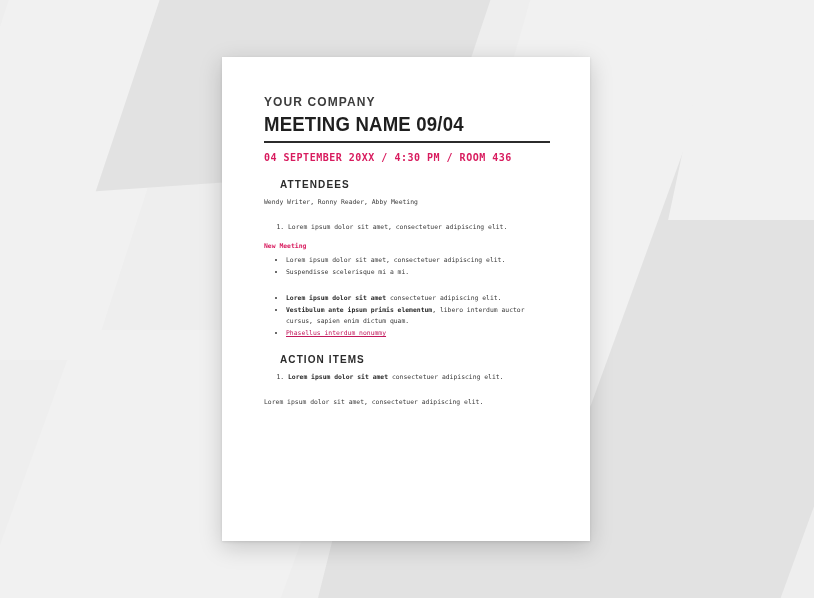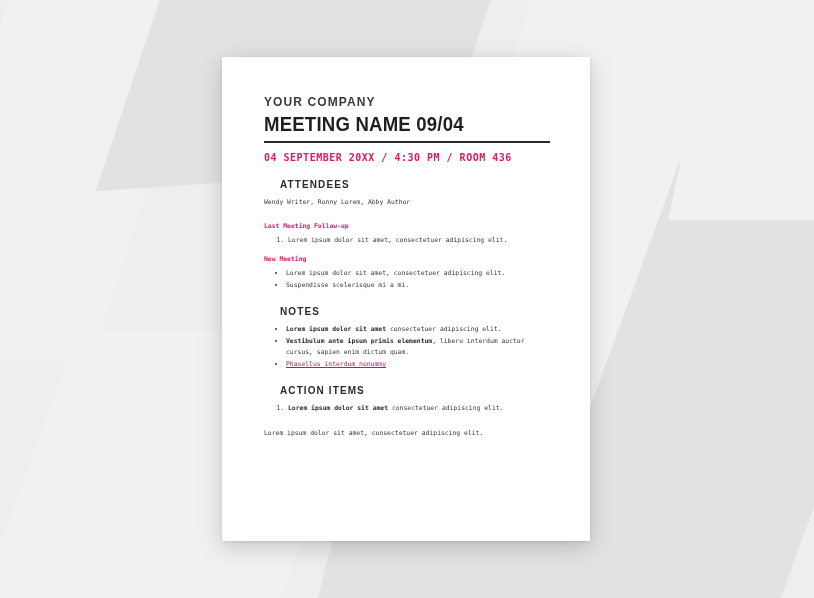--- a/index.html
+++ b/index.html
@@ -146,39 +146,37 @@
     <div class="company">YOUR COMPANY</div>
 
     <h1 class="doc-title">MEETING NAME 09/04</h1>
 
     <div class="title-rule"></div>
 
     <div class="meta">04 SEPTEMBER 20XX  /  4:30 PM  /  ROOM 436</div>
 
     <div class="section-block">
       <h2 class="section">ATTENDEES</h2>
-      <p class="body">Wendy Writer, Ronny Lorem, Abby Author</p>
+      <p class="body">Wendy Writer, Ronny Reader, Abby Meeting</p>
     </div>
 
     <div class="section-block">
 
-      <div class="subhead">Last Meeting Follow-up</div>
       <ol class="list">
         <li>Lorem ipsum dolor sit amet, consectetuer adipiscing elit.</li>
       </ol>
 
       <div class="subhead">New Meeting</div>
       <ul class="list tight">
         <li>Lorem ipsum dolor sit amet, consectetuer adipiscing elit.</li>
         <li>Suspendisse scelerisque mi a mi.</li>
       </ul>
     </div>
 
     <div class="section-block">
-      <h2 class="section">NOTES</h2>
       <ul class="list tight">
         <li><span class="b">Lorem ipsum dolor sit amet</span><span> consectetuer adipiscing elit.</span></li>
         <li><span class="b">Vestibulum ante ipsum primis elementum</span><span>, libero interdum auctor cursus, sapien enim dictum quam.</span></li>
         <li><a class="link" href="#">Phasellus interdum nonummy</a></li>
       </ul>
     </div>
 
     <div class="section-block">
       <h2 class="section">ACTION ITEMS</h2>
       <ol class="list tight">

